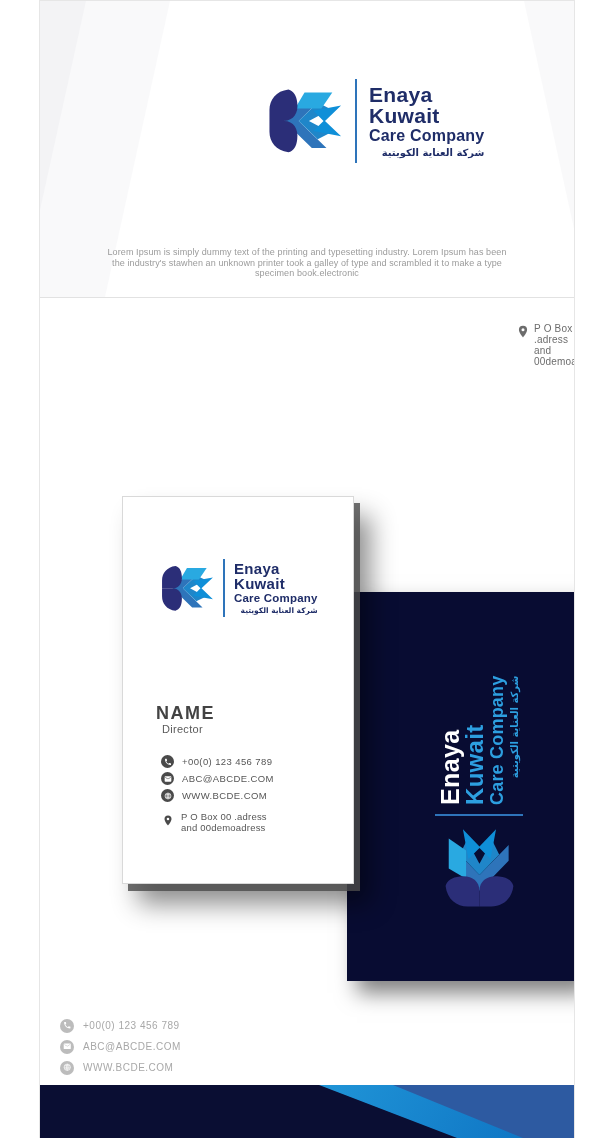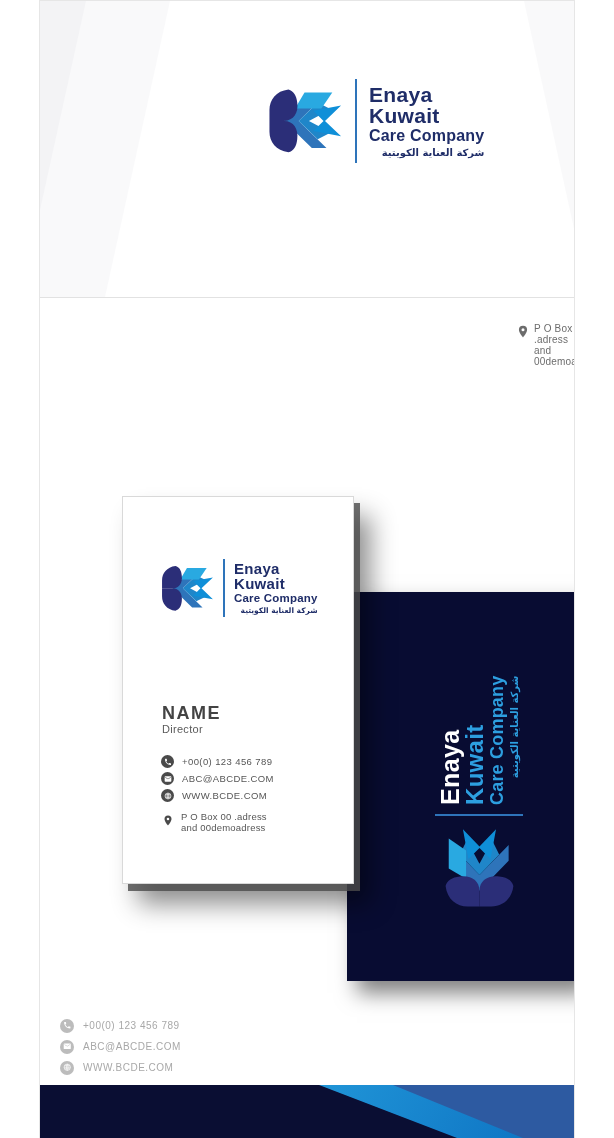--- a/index.html
+++ b/index.html
@@ -49,21 +49,21 @@
               box-shadow:6px 7px 0 rgba(75,75,75,.8),16px 20px 24px rgba(0,0,0,.45);}
 
   
   .lockup-sm{position:absolute;left:38px;top:62px;}
   .lockup-sm .mark svg{width:54px;display:block;}
   .lockup-sm .lg-divider{height:58px;margin:0 9px 0 8px;}
   .lockup-sm .lg-l1,.lockup-sm .lg-l2{font-size:15px;line-height:15px;}
   .lockup-sm .lg-l3{font-size:11.5px;line-height:12px;margin-top:1px;}
   .lockup-sm .lg-ar{font-size:7.5px;line-height:9px;margin-top:2px;}
 
-  .cf-name{position:absolute;left:39px;top:206px;font-size:18px;font-weight:700;
+  .cf-name{position:absolute;left:33px;top:206px;font-size:18px;font-weight:700;
            color:#434343;letter-spacing:1.5px;}
   .cf-title{position:absolute;left:39px;top:226px;font-size:11px;color:#5a5a5a;letter-spacing:.3px;}
   .cf-rows{position:absolute;left:38px;top:256px;}
   .crow{display:flex;align-items:center;height:17px;}
   .cicon{width:13px;height:13px;border-radius:50%;background:#4a4a4a;display:flex;
          align-items:center;justify-content:center;flex:0 0 13px;}
   .cicon svg{width:8px;height:8px;display:block;}
   .crow .ctext{margin-left:8px;font-size:9.5px;color:#565656;letter-spacing:.4px;}
   .crow-addr{display:flex;align-items:flex-start;margin-top:8px;}
   .crow-addr .pin{color:#4a4a4a;margin:1px 0 0 1px;}
@@ -126,20 +126,21 @@
         </span>
       <span class="lg-divider"></span>
       <div class="lg-text">
         <div class="lg-l1">Enaya</div>
         <div class="lg-l2">Kuwait</div>
         <div class="lg-l3">Care Company</div>
         <div class="lg-ar">شركة العناية الكويتية</div>
       </div>
     </div>
 
+    <p class="letter-body">Lorem Ipsum is simply dummy text of the printing and typesetting industry. Lorem Ipsum has been the industry's stawhen an unknown printer took a galley of type and scrambled it to make a type specimen book.electronic</p>
   </section>
 
   <div class="addr-top">
     <span class="pin">
         <svg viewBox="0 0 24 24">
           <path fill="currentColor" d="M12 2a7 7 0 0 0-7 7c0 5.25 7 13 7 13s7-7.75 7-13a7 7 0 0 0-7-7Zm0 9.6A2.6 2.6 0 1 1 12 6.4a2.6 2.6 0 0 1 0 5.2Z"></path>
         </svg>
       </span>
     <div>
       <div>P O Box 00 .adress</div>

